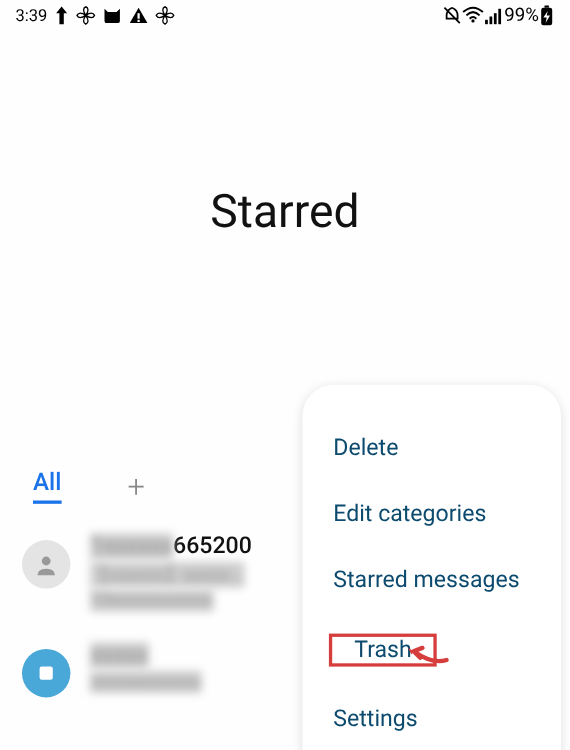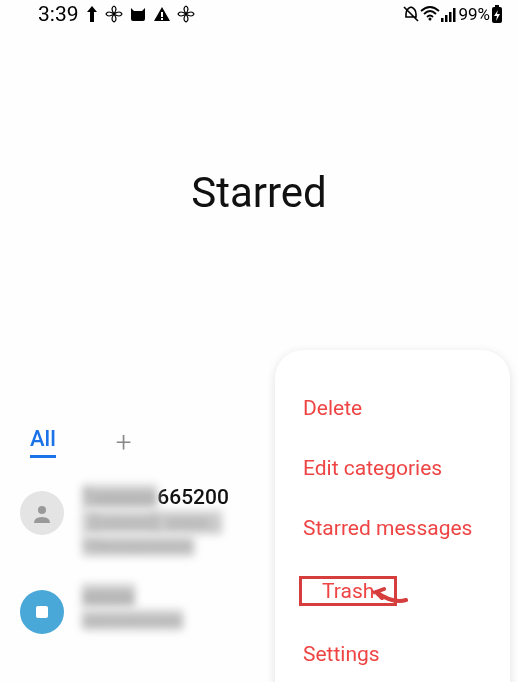--- a/index.html
+++ b/index.html
@@ -29,22 +29,21 @@
       align-items: center;
       gap: 6px;
     }
     .status-right {
       display: flex;
       align-items: center;
       gap: 0;
     }
     .status-time {
       font-weight: 400;
-      font-size: 21px;
-      margin-left: 24px;
+      font-size: 15px;
     }
     .status-icon {
       display: inline-flex;
       align-items: center;
     }
     .page-title {
       text-align: center;
       font-size: 42px;
       font-weight: 400;
       color: #111;
@@ -120,21 +119,21 @@
       width: 235px;
       background: #fff;
       border-radius: 28px;
       box-shadow: 0 2px 10px rgba(0,0,0,0.12);
       padding: 28px 0;
       z-index: 10;
     }
     .popup-item {
       padding: 18px 28px;
       font-size: 21px;
-      color: #ef4444;
+      color: #0c4a6e;
       cursor: pointer;
     }
     .highlight-box {
       border: 3px solid #d63e3e;
       display: inline-block;
       padding: 0 20px;
       margin-left: -4px;
     }
     .arrow {
       position: absolute;

